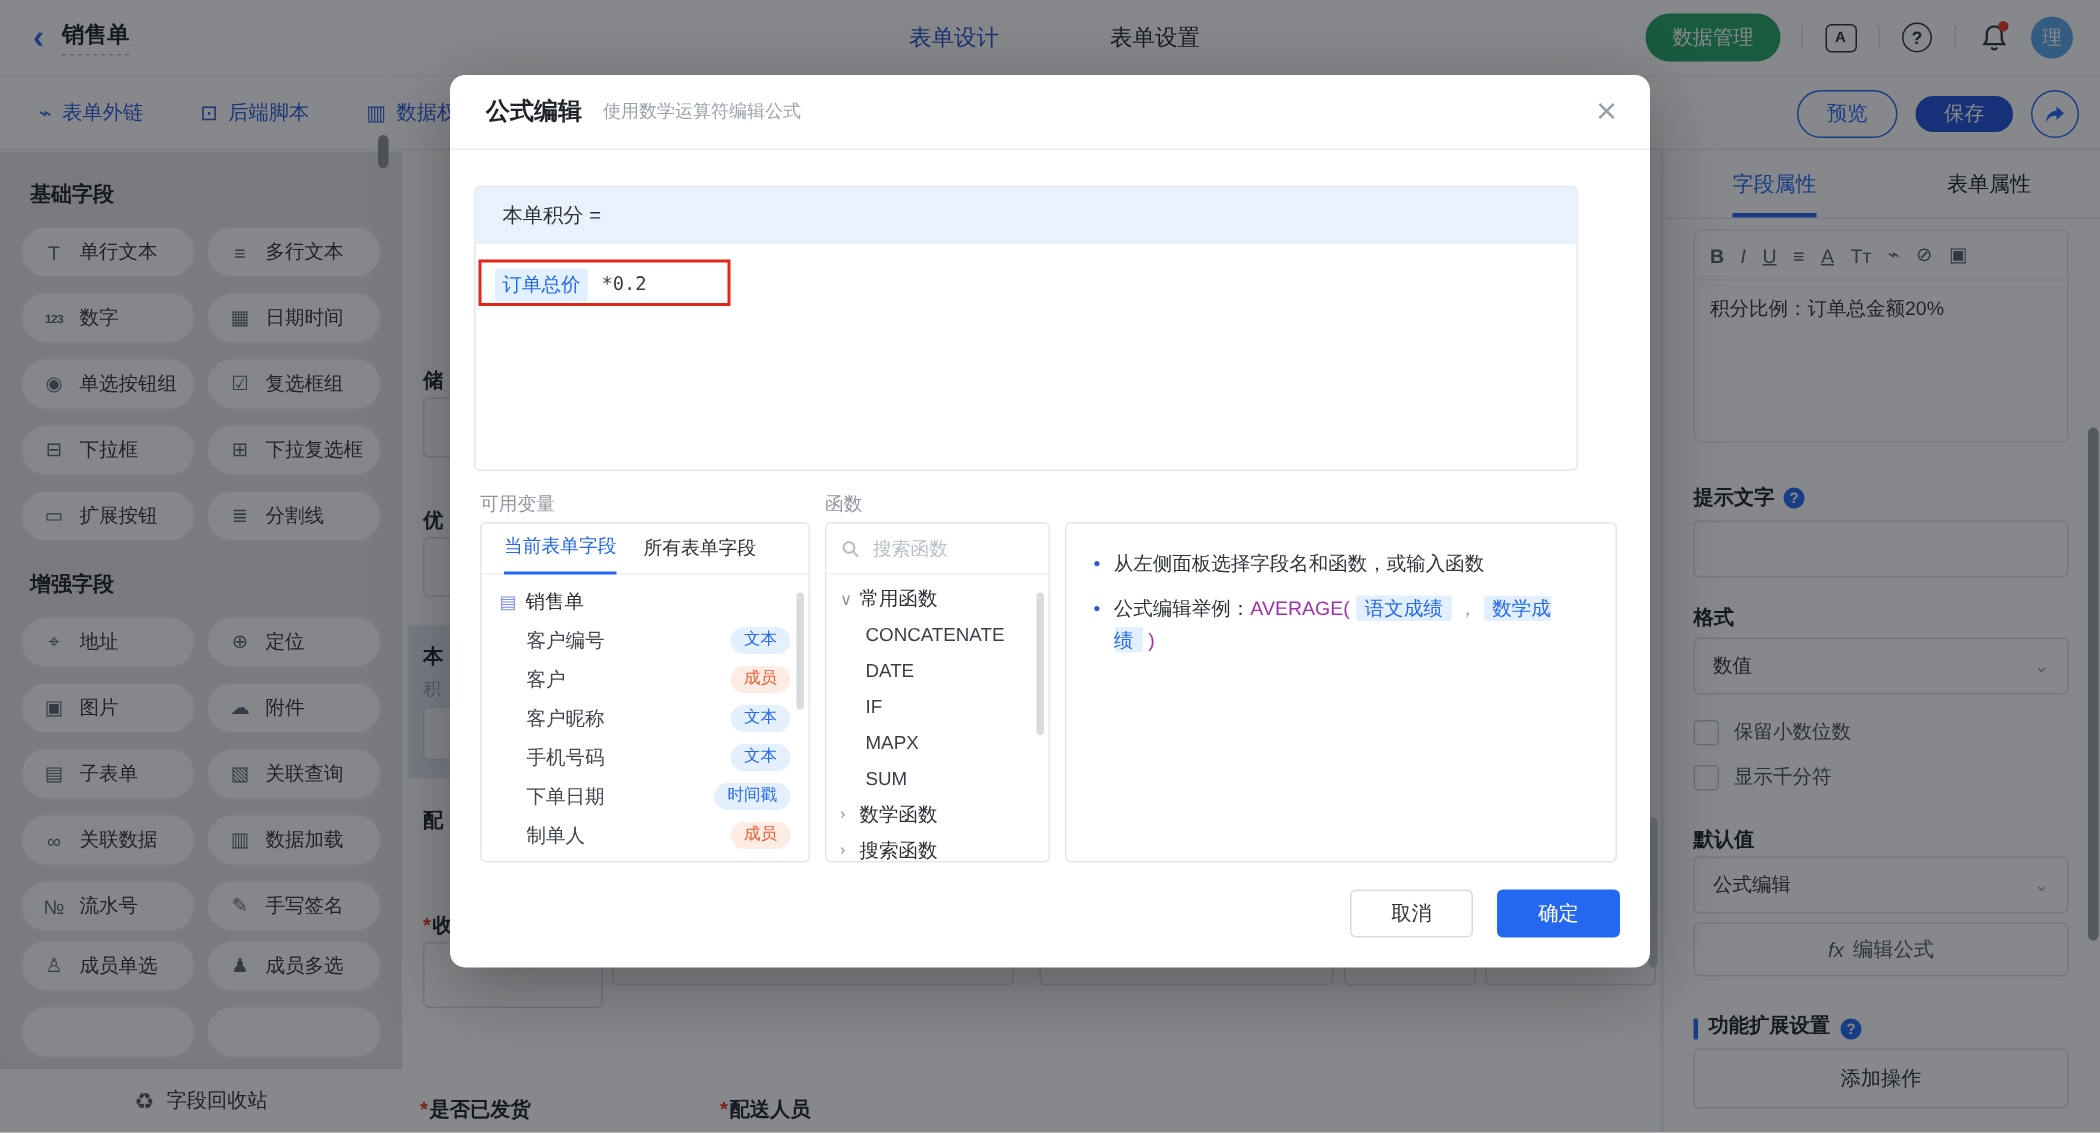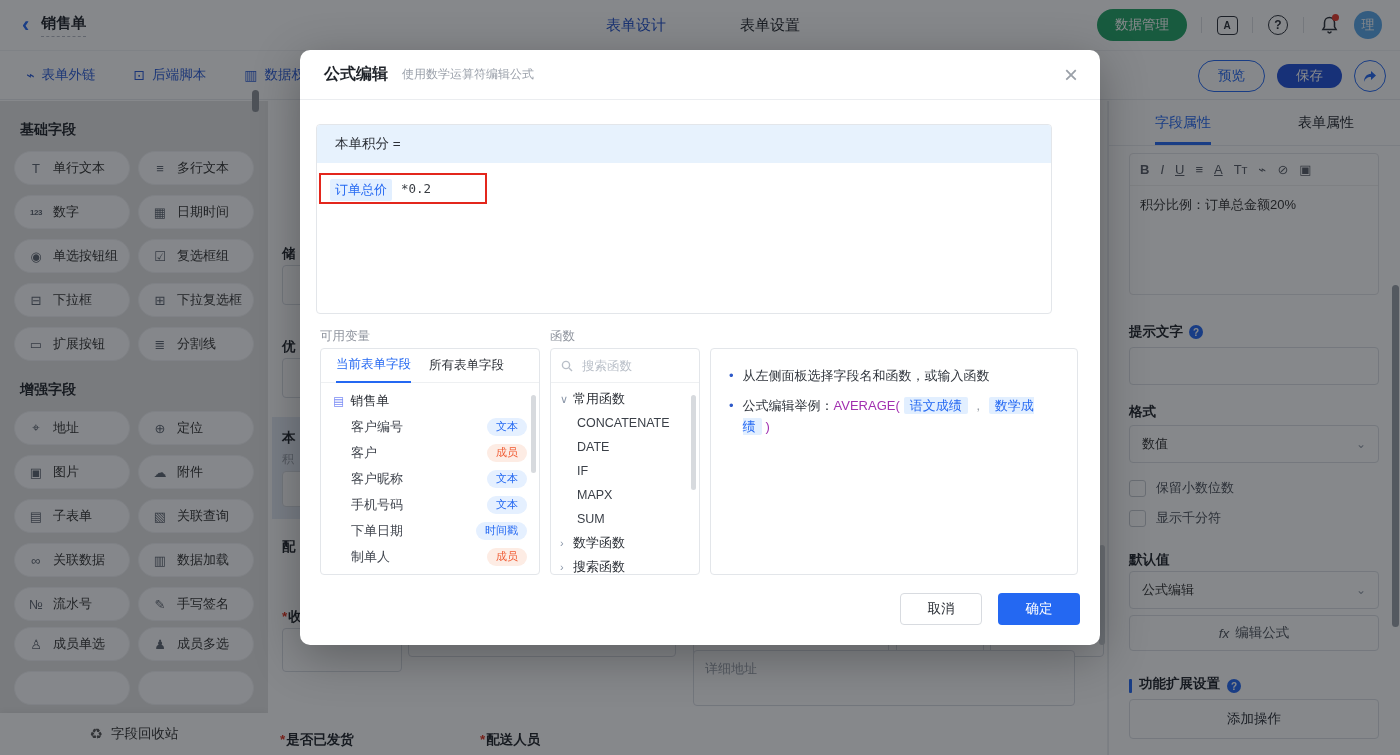--- a/index.html
+++ b/index.html
@@ -294,21 +294,20 @@
   <div class="cv-label" style="left:14px;top:328px">本</div>
   <div class="cv-sub" style="left:14px;top:350px">积</div>
   <div class="cv-input" style="left:14px;top:370px;width:310px;height:36px"></div>
   <div class="cv-label" style="left:14px;top:437px">配</div>
   <div class="cv-label" style="left:14px;top:507px"><span class="cv-star">*</span><span>收</span></div>
   <div class="cv-input" style="left:14px;top:527px;width:120px;height:44px"></div>
   <div class="cv-input" style="left:140px;top:512px;width:268px;height:44px"></div>
   <div class="cv-input" style="left:425px;top:512px;width:196px;height:44px"></div>
   <div class="cv-input" style="left:628px;top:512px;width:88px;height:44px"></div>
   <div class="cv-input" style="left:722px;top:512px;width:114px;height:44px"></div>
-  <div class="cv-area" style="left:425px;top:549px;width:382px;height:56px">详细地址</div>
   <div class="cv-bottom-label" style="left:12px;top:630px"><span class="cv-star">*</span><span>是否已发货</span></div>
   <div class="cv-bottom-label" style="left:212px;top:630px"><span class="cv-star">*</span><span>配送人员</span></div>
   <div class="cv-thumb"></div>
 </div>
 
 <div class="rightpanel">
   <div class="rp-tabs">
     <span class="rp-tab active">字段属性</span>
     <span class="rp-tab">表单属性</span>
   </div>

